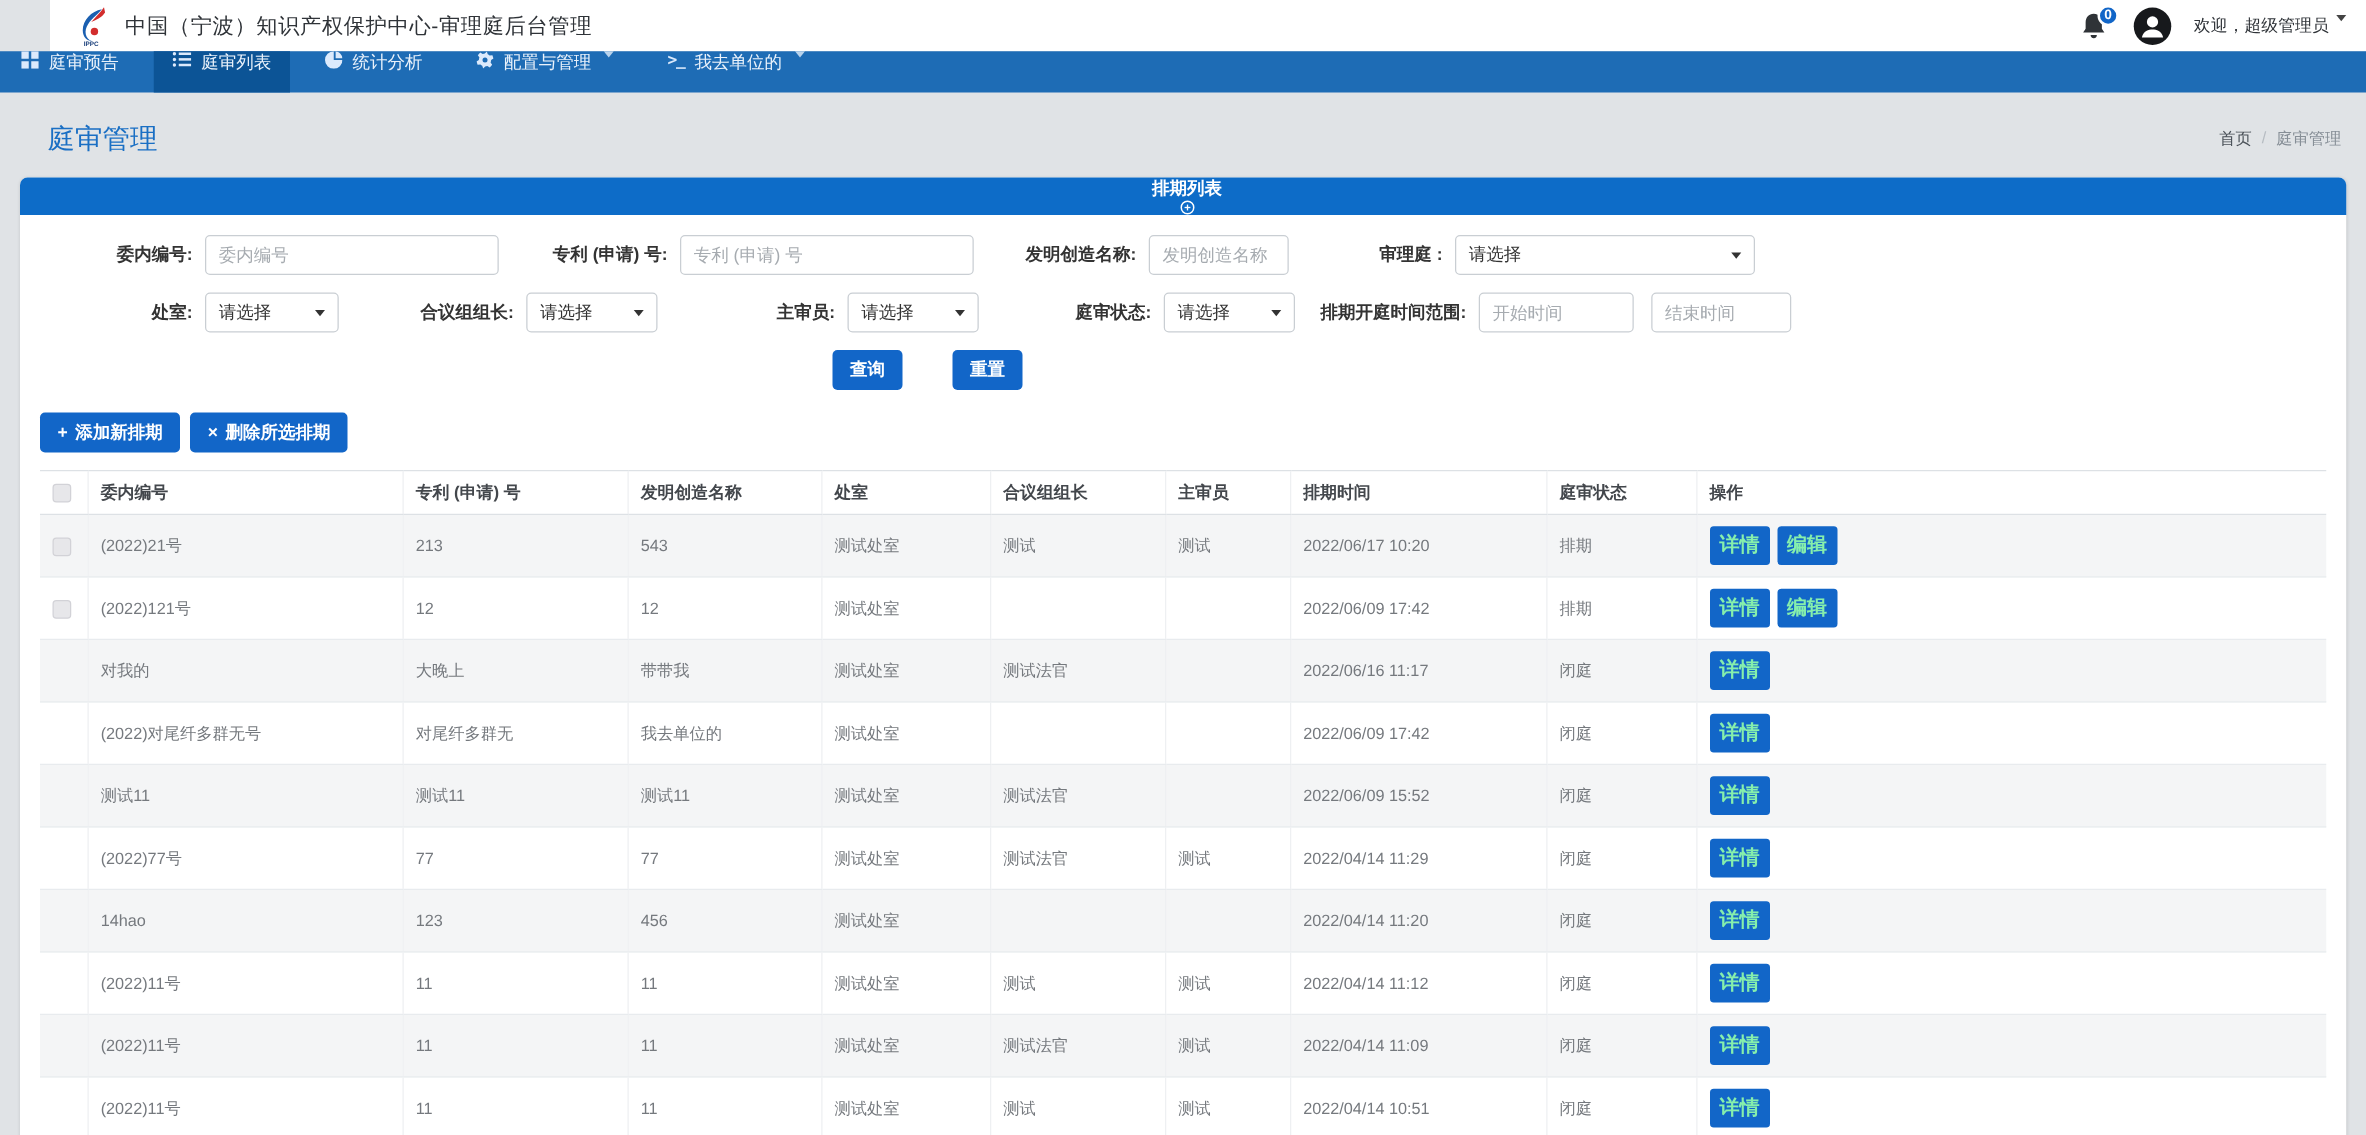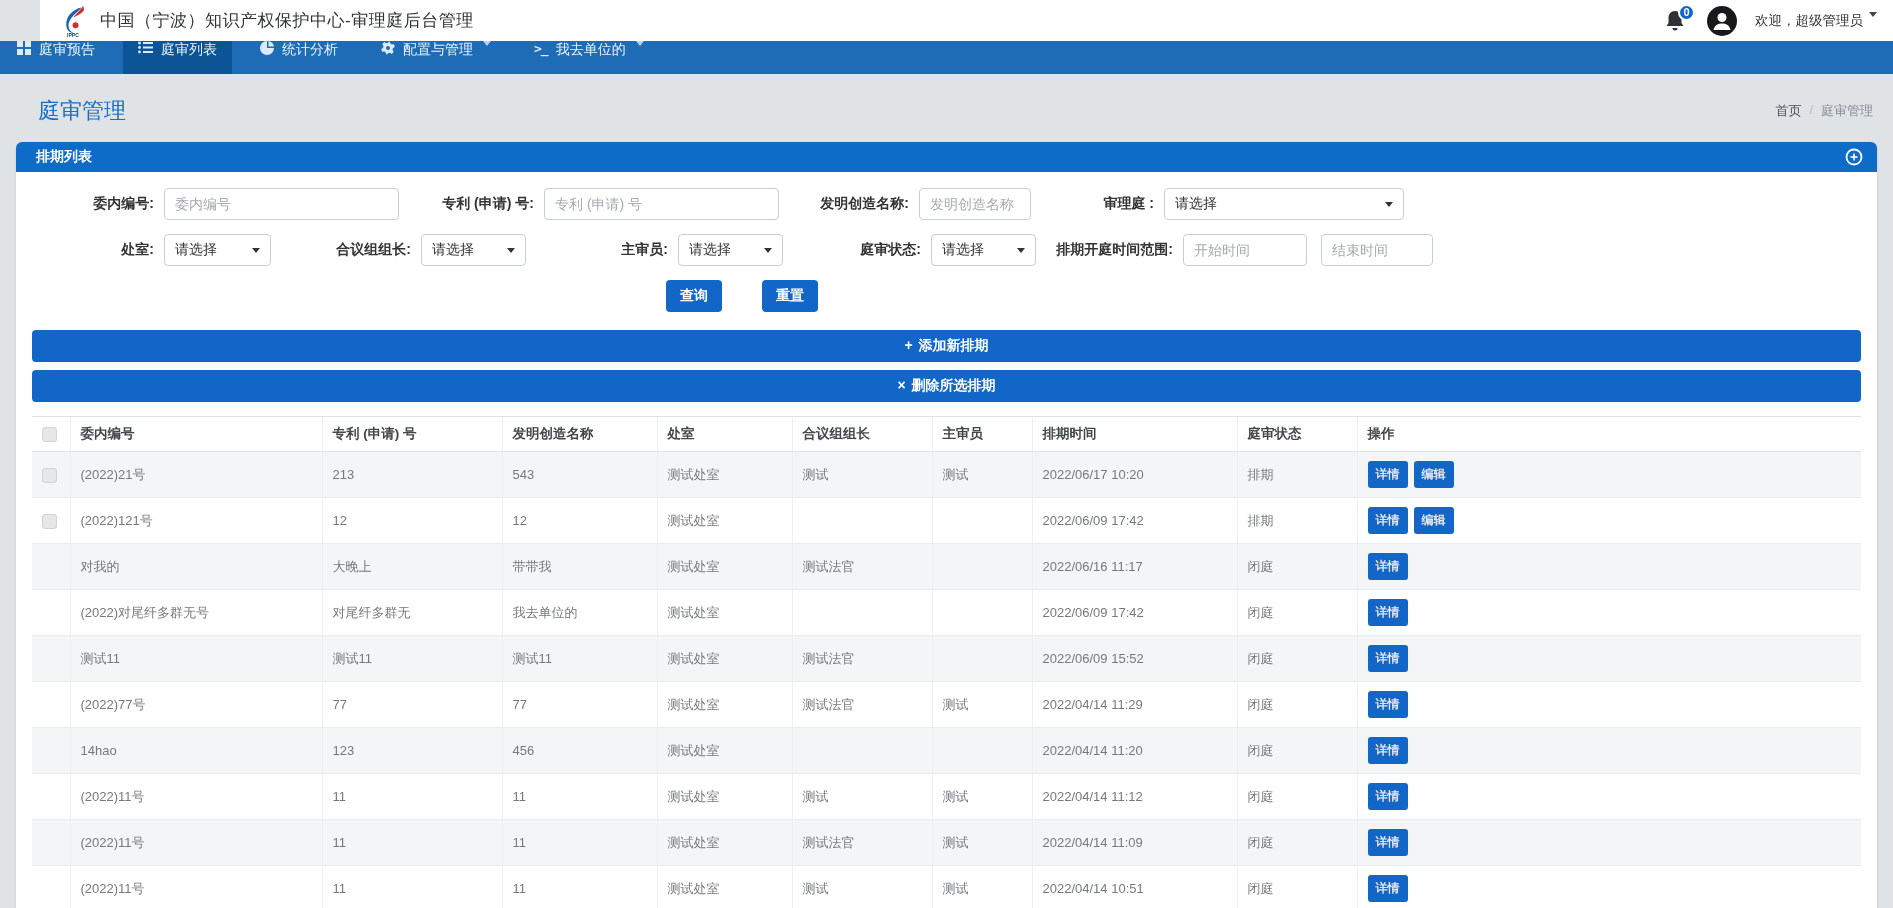--- a/index.html
+++ b/index.html
@@ -35,49 +35,49 @@
   .page-head { display:flex; align-items:center; justify-content:space-between; padding:22px 20px 16px 38px; }
   .page-title { font-size:22px; color:#1a6fc4; font-weight:400; }
   .breadcrumb { font-size:13px; color:#868e96; display:flex; gap:8px; }
   .breadcrumb .bc-home { color:#495057; cursor:pointer; }
   .breadcrumb .bc-sep { color:#b6bcc2; }
   
   .panel { margin:0 16px; background:#fff; border-radius:6px; box-shadow:0 1px 3px rgba(0,0,0,.12); }
   .panel-head {
     background:#0d6cc8; color:#fff; border-radius:6px 6px 0 0; height:30px;
     display:flex; align-items:center; justify-content:space-between; padding:0 14px 0 20px;
-    font-weight:bold; font-size:14px;
+    font-weight:bold; font-size:14px;flex-direction:column;
   }
   .panel-body { padding:16px 16px 20px; }
   
   .filter-row { display:flex; align-items:center; margin-bottom:14px; }
   .flabel { font-weight:bold; color:#333; text-align:right; padding-right:10px; font-size:14px; flex:0 0 auto; }
   .txt { height:32px; border:1px solid #c9ced3; border-radius:4px; padding:0 10px; font-size:14px; color:#333; outline:none; background:#fff; }
   .txt::placeholder { color:#a6abb0; }
   .sel {
     height:32px; border:1px solid #c9ced3; border-radius:4px; background:#fff;
     display:flex; align-items:center; justify-content:space-between; padding:0 10px;
     font-size:14px; color:#333; cursor:pointer; flex:0 0 auto;
   }
   .sel .caret-sel { width:0; height:0; border-left:4px solid transparent; border-right:4px solid transparent; border-top:5px solid #333; }
   .btn-row { display:flex; justify-content:center; gap:40px; width:1420px; margin:6px 0 18px; }
   .btn { background:#1266c8; color:#fff; border:none; border-radius:4px; font-weight:bold; font-size:14px; padding:7px 14px; cursor:pointer; font-family:inherit; }
-  .toolbar { display:flex; gap:8px; margin:4px 0 14px;flex-direction:column; }
+  .toolbar { display:flex; gap:8px; margin:4px 0 14px; }
   .btn .glyph { font-weight:bold; margin-right:6px; }
   
   table { width:100%; border-collapse:collapse; table-layout:fixed; font-size:13px; color:#75797e; }
   thead th {
     font-size:13.5px; color:#43474c; font-weight:600; text-align:left; padding:8px 10px;
     border-top:1px solid #dde1e5; border-bottom:1px solid #dde1e5; background:#fff;
   }
   tbody td { padding:9px 10px; border-bottom:1px solid #e8ebee; height:35px; }
   th + th, td + td { border-left:1px solid #eef0f2; }
   tr.striped td { background:#f4f5f6; }
   .checkbox { width:15px; height:15px; border-radius:3px; background:#e7e7ea; border:1px solid #d2d2d7; display:inline-block; vertical-align:middle; cursor:pointer; }
-  .btn-mini { background:#1266c8; color:#e5e5e5; font-weight:bold; font-size:12px; border:none; border-radius:3px; padding:5px 8px; margin-right:6px; cursor:pointer; font-family:inherit; }
+  .btn-mini { background:#1266c8; color:#86efac; font-weight:bold; font-size:16px; border:none; border-radius:3px; padding:5px 8px; margin-right:6px; cursor:pointer; font-family:inherit; }
   
   .table-footer { display:flex; align-items:center; justify-content:space-between; padding:22px 2px 4px; }
   .show-results { display:flex; align-items:center; gap:8px; font-size:13px; color:#5f6368; }
   .sel-small { height:30px; width:62px; border:1px solid #c9ced3; border-radius:4px; background:#fff; display:flex; align-items:center; justify-content:space-between; padding:0 8px; font-size:13px; color:#333; cursor:pointer; }
   .pagination { display:flex; gap:6px; }
   .page-btn {
     min-width:34px; height:31px; border:1px solid #d7dce1; border-radius:4px; background:#fff;
     color:#3e7fd0; font-size:13px; display:flex; align-items:center; justify-content:center;
     padding:0 10px; cursor:pointer; font-family:inherit;
   }

